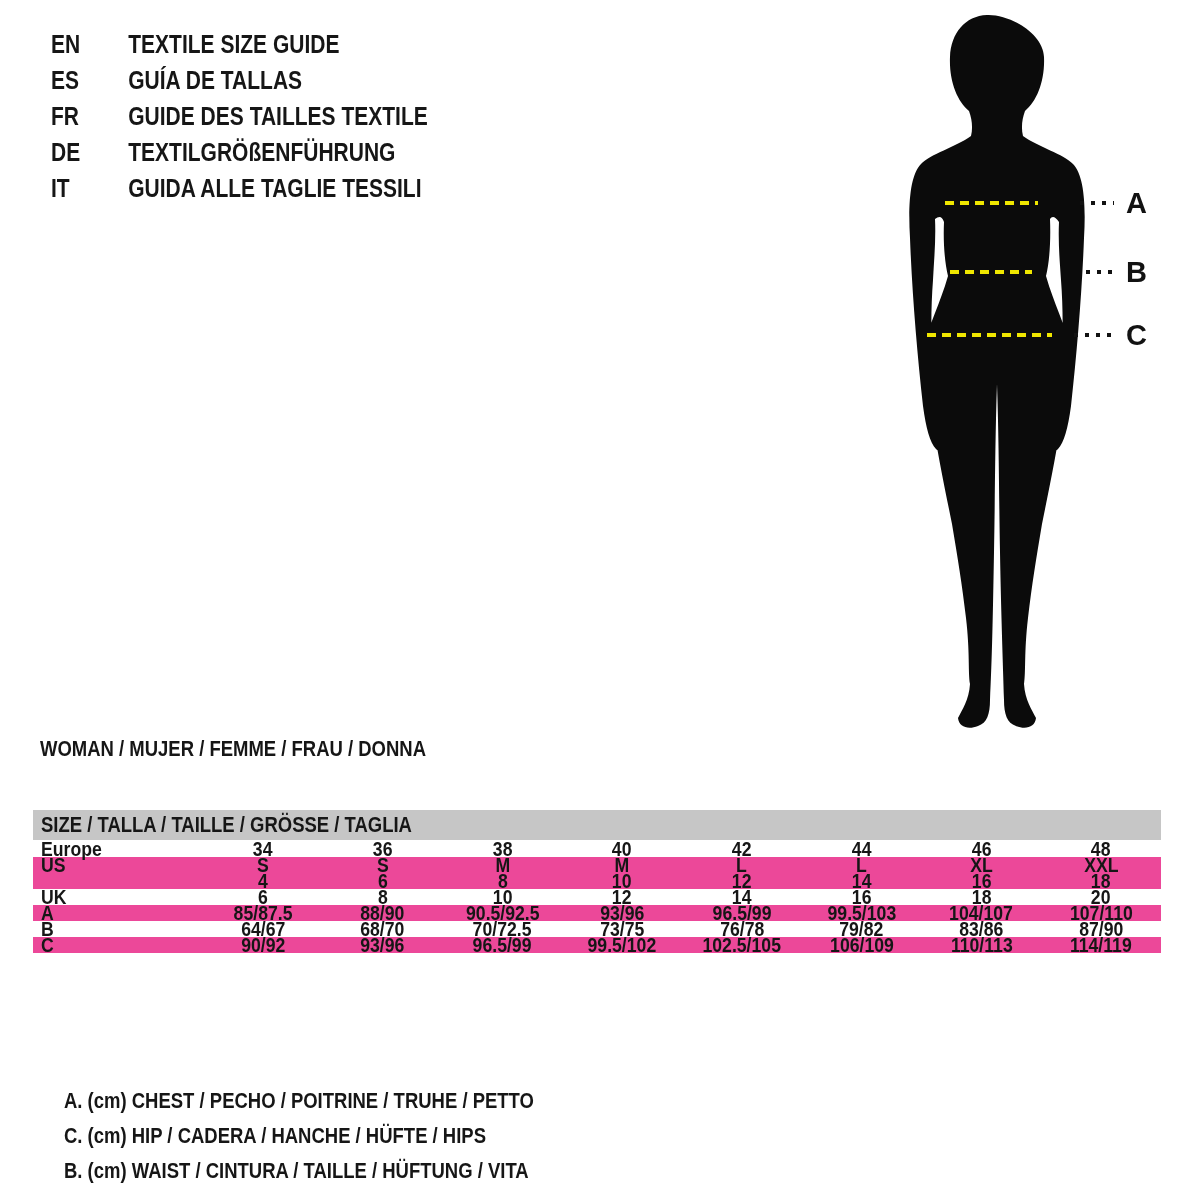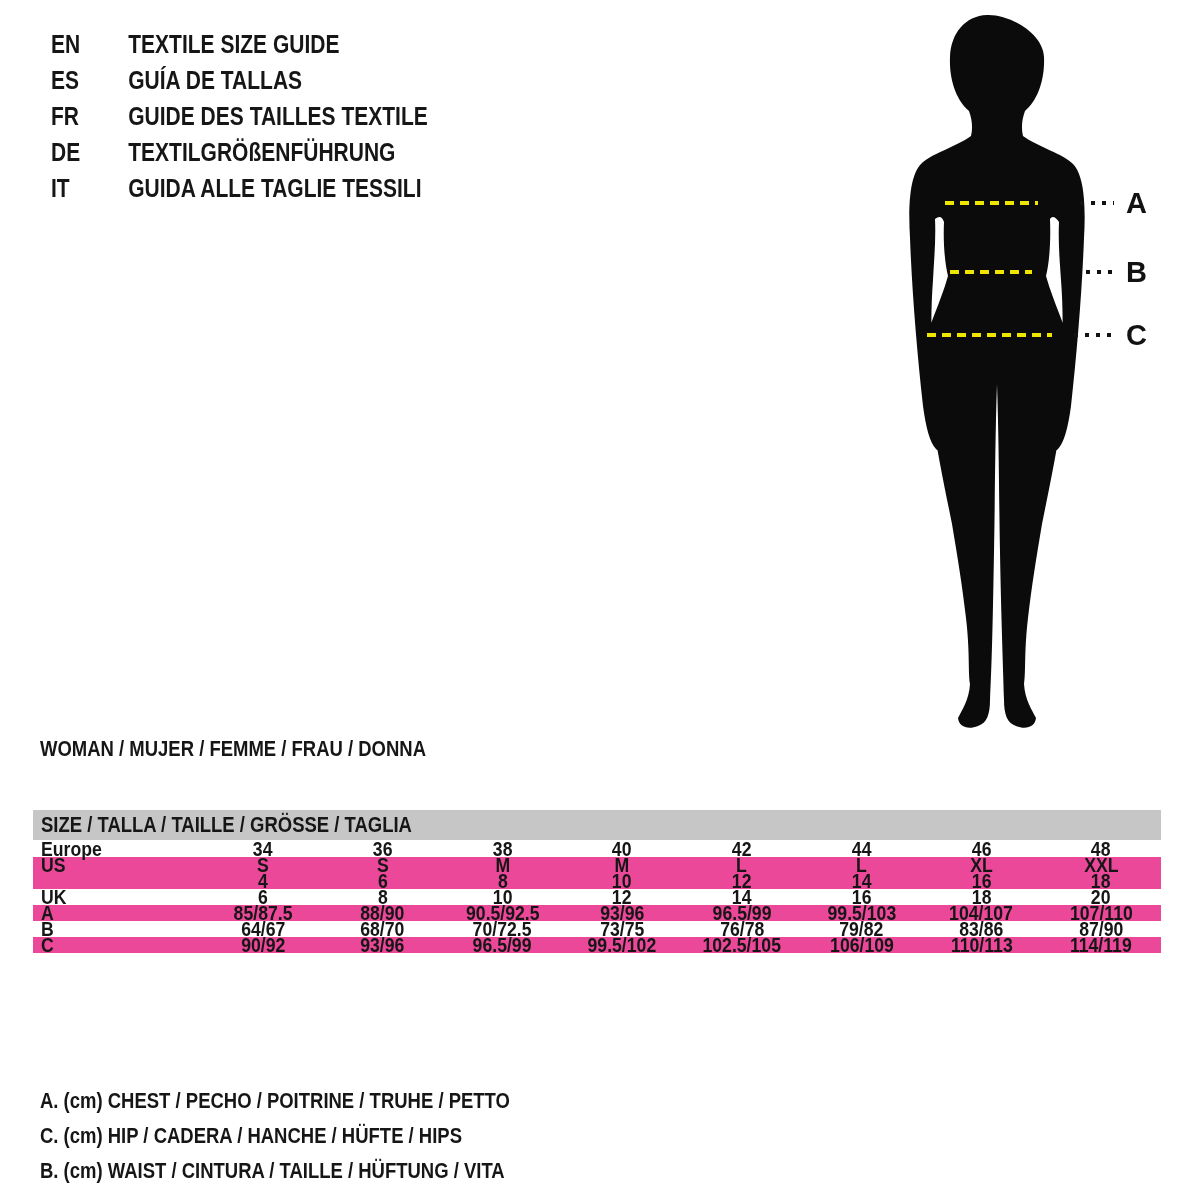--- a/index.html
+++ b/index.html
@@ -28,21 +28,21 @@
   .size-table{position:absolute;left:33px;top:786px;width:1128px;margin-top:24px;}
   .table-head{height:30px;background:#c6c6c6;display:flex;align-items:center;
     padding-left:8px;box-sizing:border-box;font-size:22px;font-weight:bold;margin-bottom:1px;}
   .t-row{display:flex;height:16px;align-items:center;font-size:21px;font-weight:bold;}
   .t-row.shade{background:#ec4899;}
   .t-label{width:170px;flex:0 0 170px;padding-left:8px;box-sizing:border-box;}
   .t-cell{flex:1;display:flex;justify-content:center;}
 
   
   .legend{position:absolute;left:40px;top:1088px;}
-  .legend-line{height:35px;font-size:22px;font-weight:bold;}
+  .legend-line{height:35px;font-size:22px;font-weight:bold;margin-left:24px;}
 </style>
 </head>
 <body>
 
 <div class="langs">
   <div class="lang-row">
     <span class="lang-code">EN</span>
     <span class="lang-label">TEXTILE SIZE GUIDE</span>
   </div>
   <div class="lang-row">

